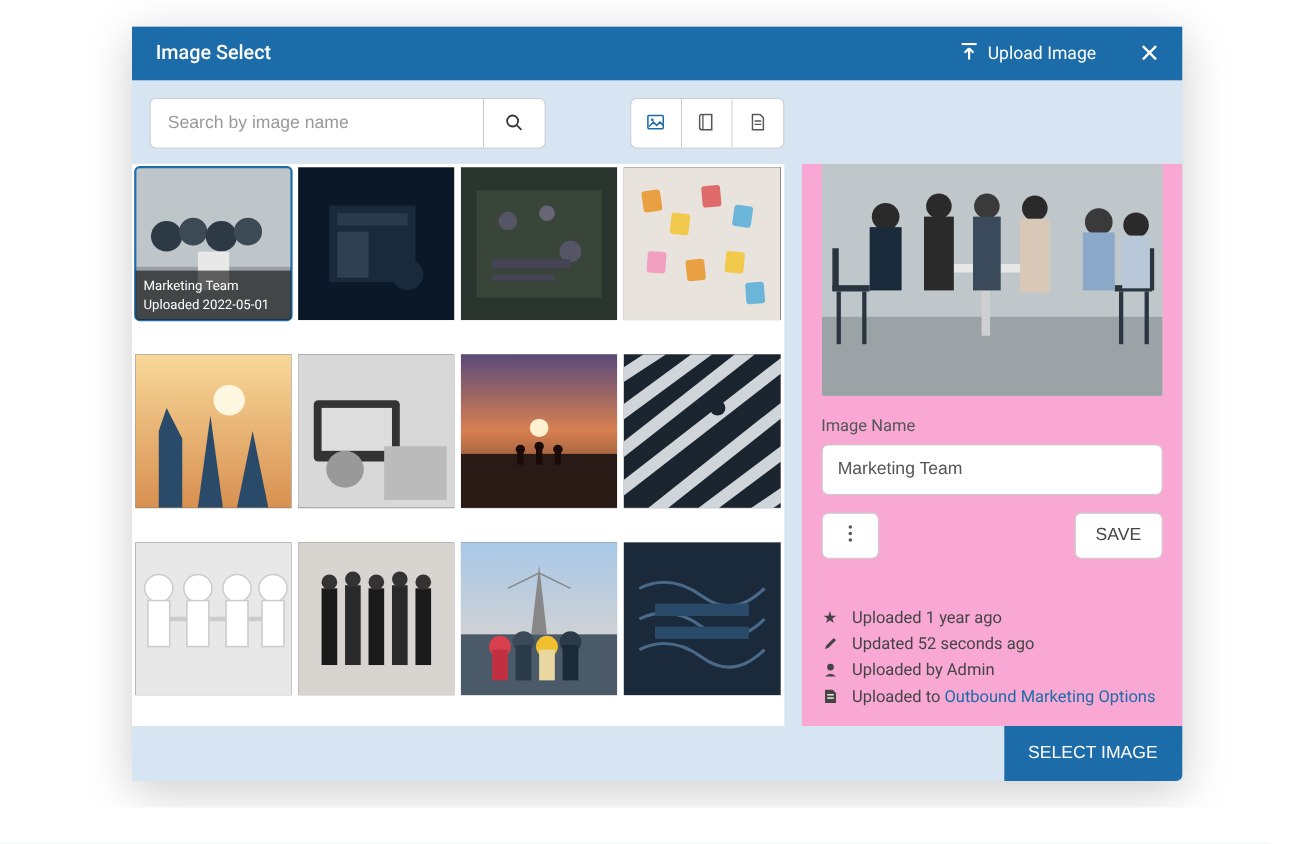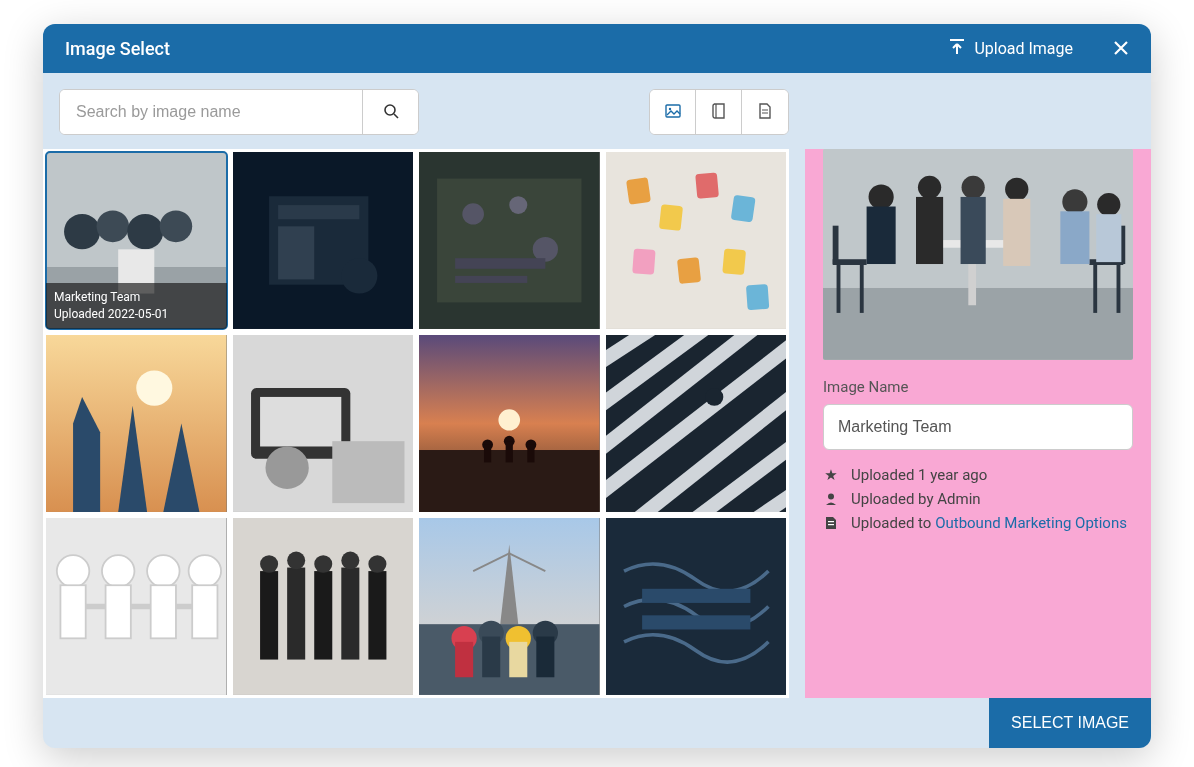--- a/index.html
+++ b/index.html
@@ -5,23 +5,23 @@
     * { box-sizing: border-box; margin: 0; padding: 0; }
     body {
       font-family: -apple-system, BlinkMacSystemFont, "Segoe UI", Roboto, Arial, sans-serif;
       background: #fff;
       display: flex;
       justify-content: center;
       align-items: flex-start;
       padding: 24px;
     }
     .modal {
-      width: 1108px;
+      width: 955px;
       background: #d7e5f2;
-      border-radius: 12px;
+      border-radius: 0;
       box-shadow: 0 10px 40px rgba(0,0,0,0.2);
       overflow: hidden;
     }
     .header {
       background: #1b6ca8;
       color: #fff;
       display: flex;
       align-items: center;
       justify-content: space-between;
       padding: 14px 22px;
@@ -506,25 +506,45 @@
           <circle cx="260" cy="55" r="13" fill="#3a3a3a"></circle>
             <rect x="245" y="65" width="30" height="55" fill="#8aa8c8"></rect>
           <circle cx="295" cy="58" r="12" fill="#2a2a2a"></circle>
             <rect x="282" y="68" width="26" height="50" fill="#b8c8d8"></rect>
         </svg>
       </div>
 
       <div class="field-label">Image Name</div>
       <input class="text-input" type="text" value="Marketing Team" style="">
 
+      <div class="form-row">
+        <button class="icon-btn">
+          <span>
+            <svg width="4" height="16" viewBox="0 0 4 16">
+                <circle cx="2" cy="2" r="1.6" fill="#555"></circle>
+                <circle cx="2" cy="8" r="1.6" fill="#555"></circle>
+                <circle cx="2" cy="14" r="1.6" fill="#555"></circle>
+              </svg>
+          </span>
+        </button>
+        <button class="save-btn">SAVE</button>
+      </div>
 
       <div class="meta-list">
         <div class="meta-row">
           <span class="meta-icon">★</span>
           <span>Uploaded 1 year ago</span>
+        </div>
+        <div class="meta-row">
+          <span class="meta-icon">
+            <svg width="14" height="14" viewBox="0 0 14 14">
+                <path d="M2 12 L3 9 L10 2 L12 4 L5 11 Z" fill="#444"></path>
+              </svg>
+          </span>
+          <span>Updated 52 seconds ago</span>
         </div>
         <div class="meta-row">
           <span class="meta-icon">
             <svg width="14" height="14" viewBox="0 0 14 14">
                 <circle cx="7" cy="4.5" r="3" fill="#444"></circle>
                 <path d="M2 13 Q7 8 12 13 Z" fill="#444"></path>
               </svg>
           </span>
           <span>Uploaded by Admin</span>
         </div>

